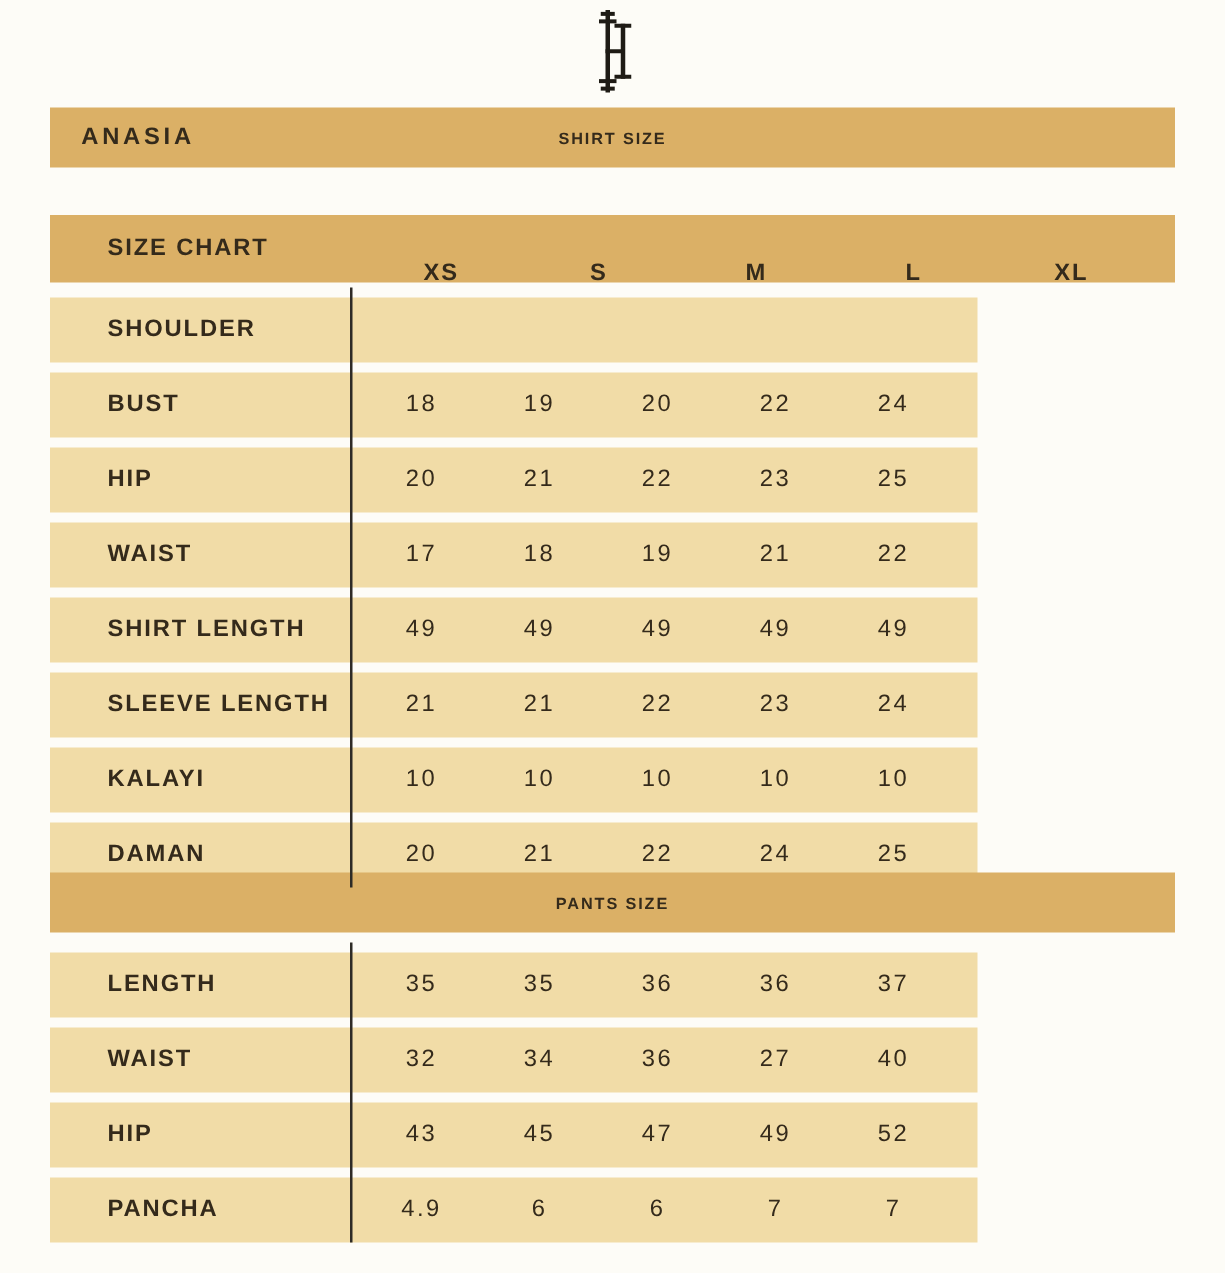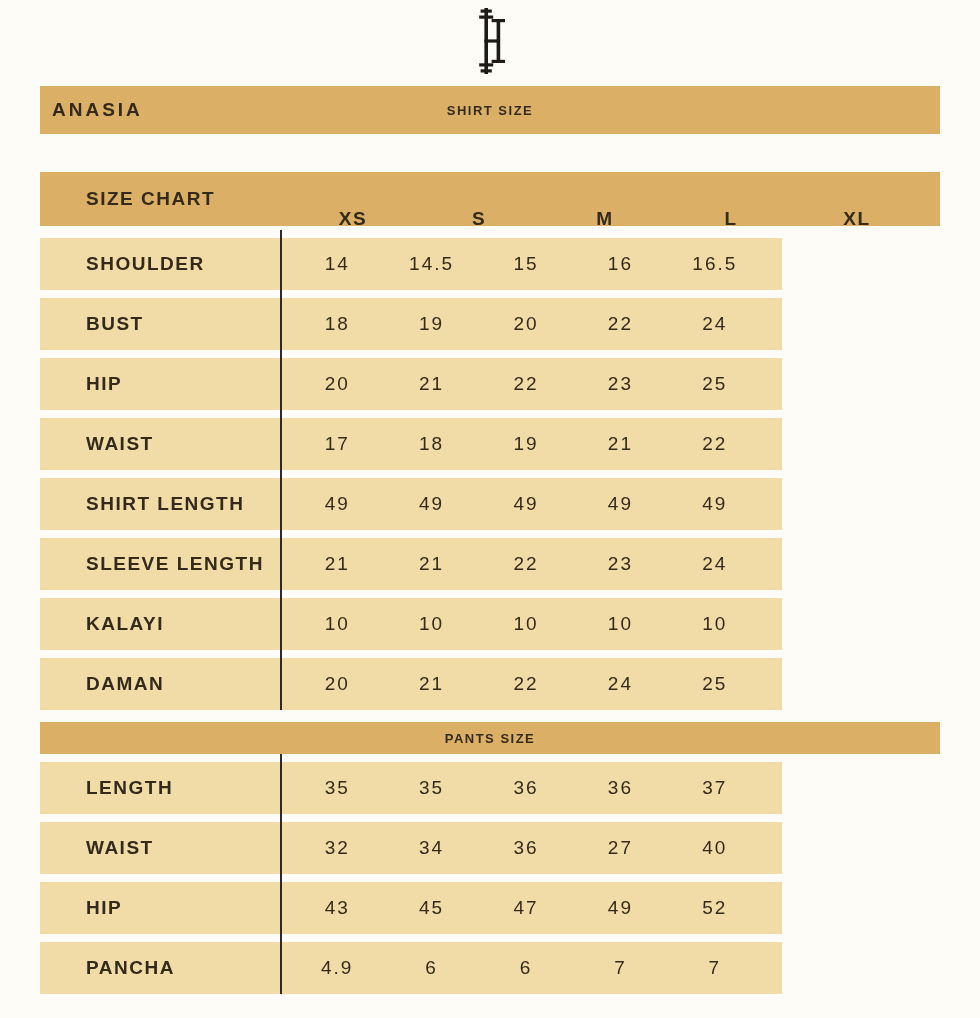--- a/index.html
+++ b/index.html
@@ -32,24 +32,24 @@
     position: absolute;
     left: 40px;
     width: 900px;
     background: #DBB066;
     display: flex;
     align-items: center;
     box-sizing: border-box;
   }
   #shirt-title-bar { top: 86px; height: 48px; }
   #size-chart-row  { top: 172px; height: 54px; }
-  #pants-title-bar { top: 722px; height: 32px; }
+  #pants-title-bar { top: 698px; height: 48px; }
 
   .brand {
-    padding-left: 12px;
+    padding-left: 25px;
     font-size: 19px;
     font-weight: 700;
     letter-spacing: 3px;
     position: relative;
     z-index: 1;
   }
   .bar-title {
     position: absolute;
     left: 0;
     width: 100%;
@@ -148,27 +148,20 @@
       <span>M</span>
       <span>L</span>
       <span>XL</span>
     </div>
   </div>
 
   <div class="rows-group" id="shirt-rows">
 
     <div class="row">
       <span class="label-cell">SHOULDER</span>
-      <div class="values">
-        <span>14</span>
-        <span>14.5</span>
-        <span>15</span>
-        <span>16</span>
-        <span>16.5</span>
-      </div>
     </div>
 
     <div class="row">
       <span class="label-cell">BUST</span>
       <div class="values">
         <span>18</span>
         <span>19</span>
         <span>20</span>
         <span>22</span>
         <span>24</span>

